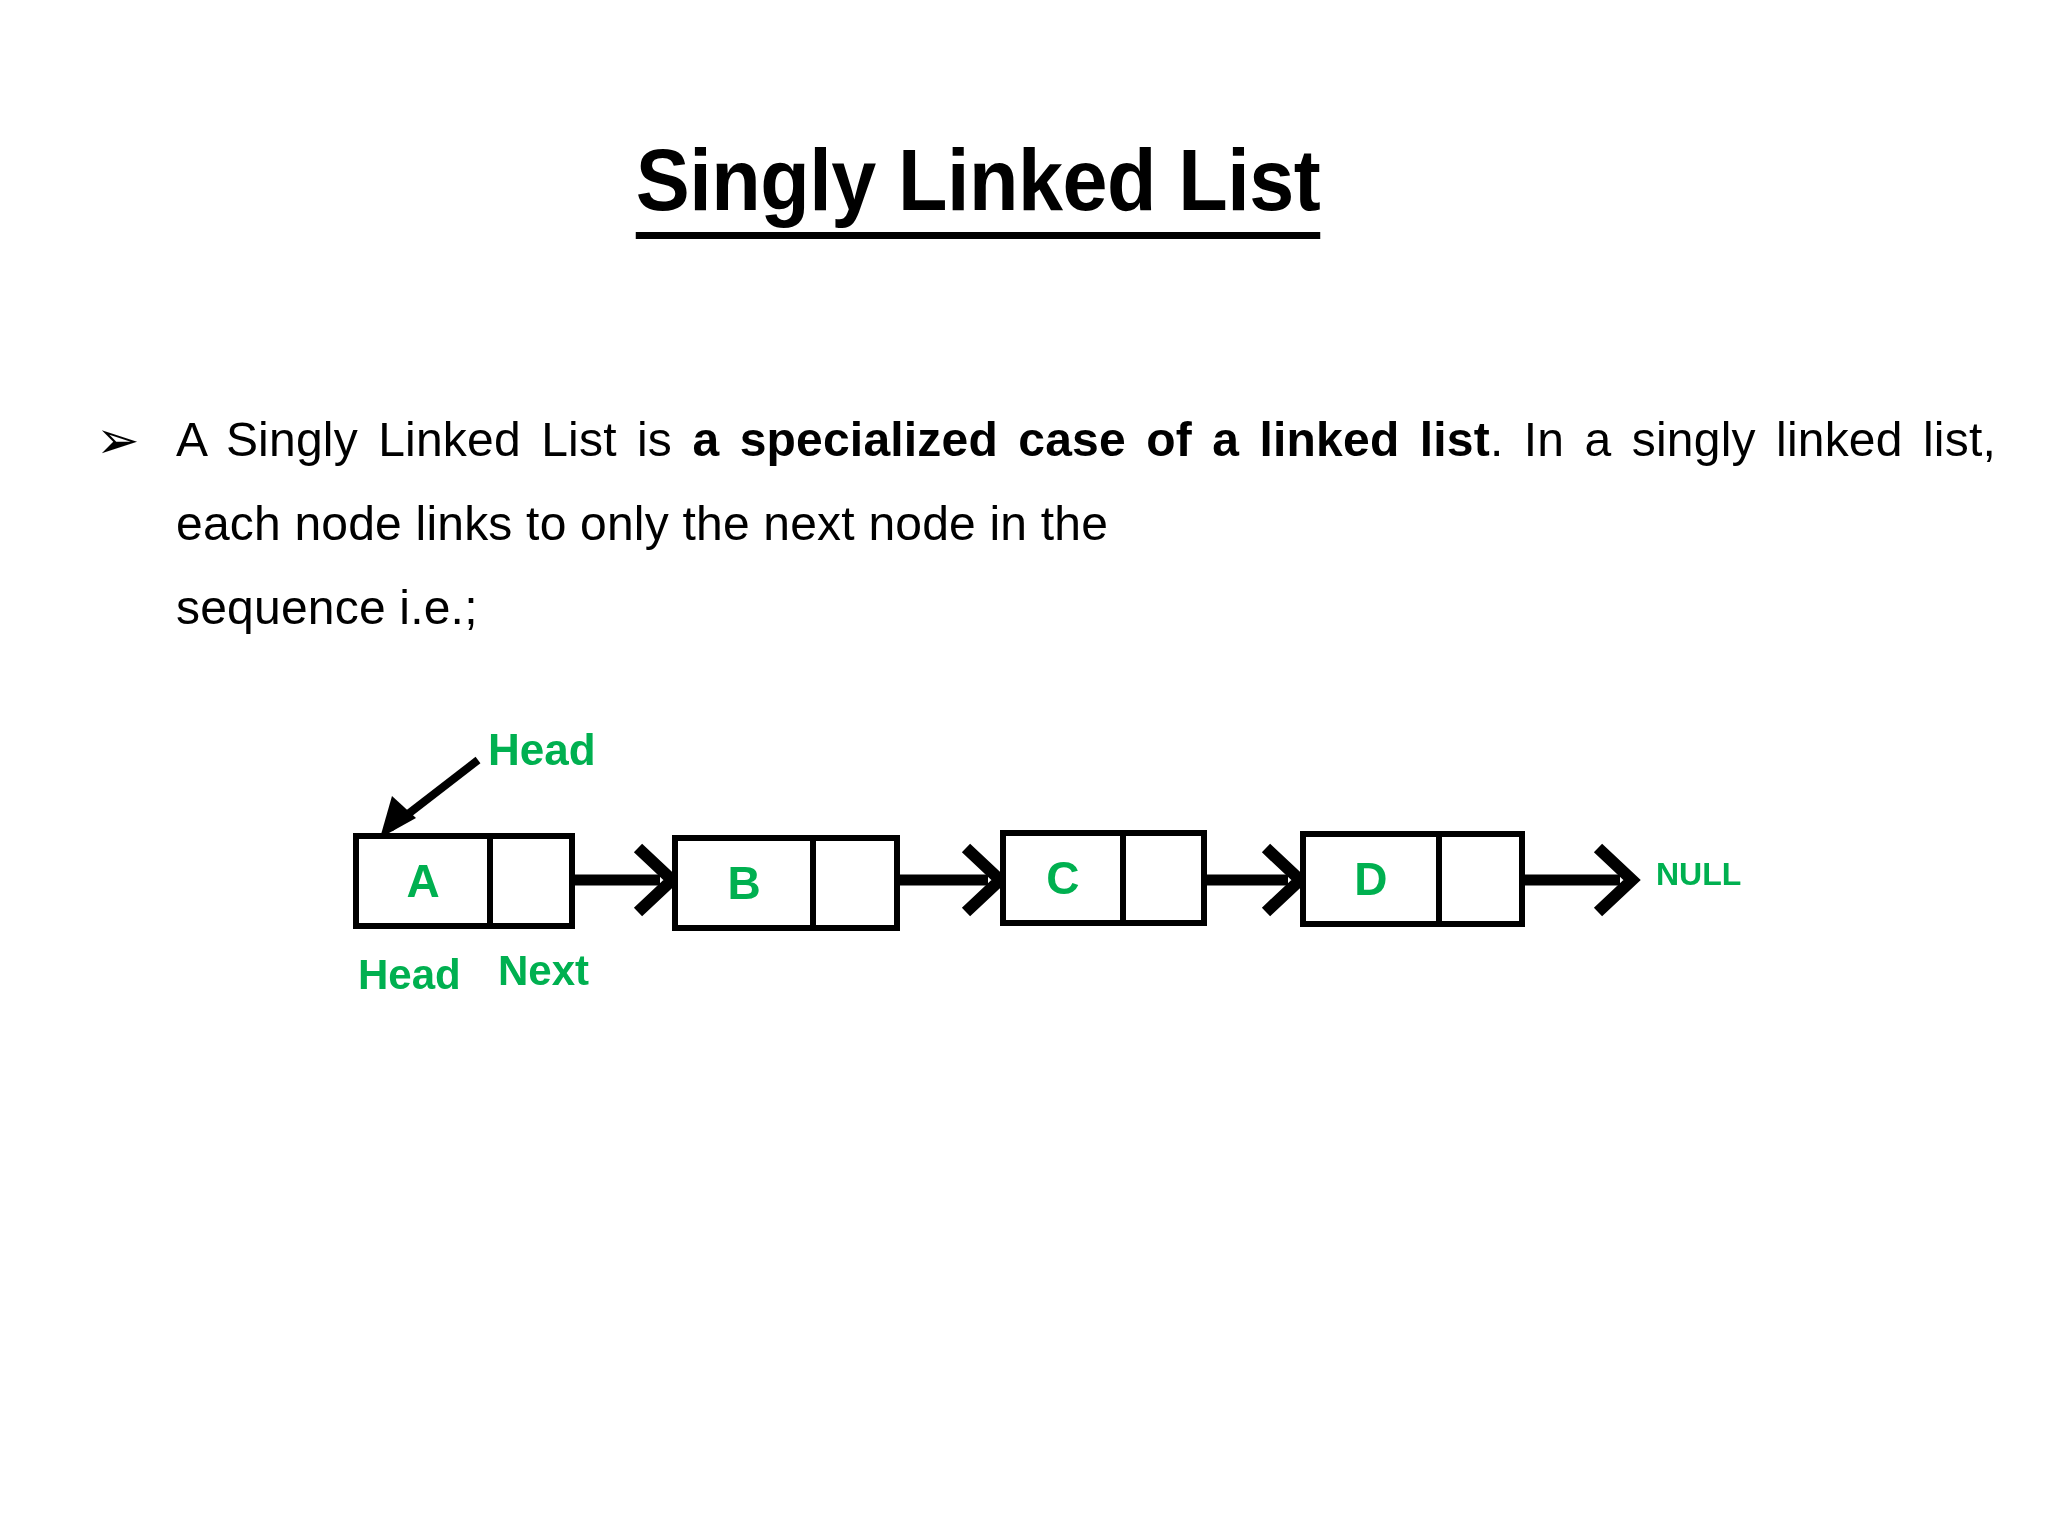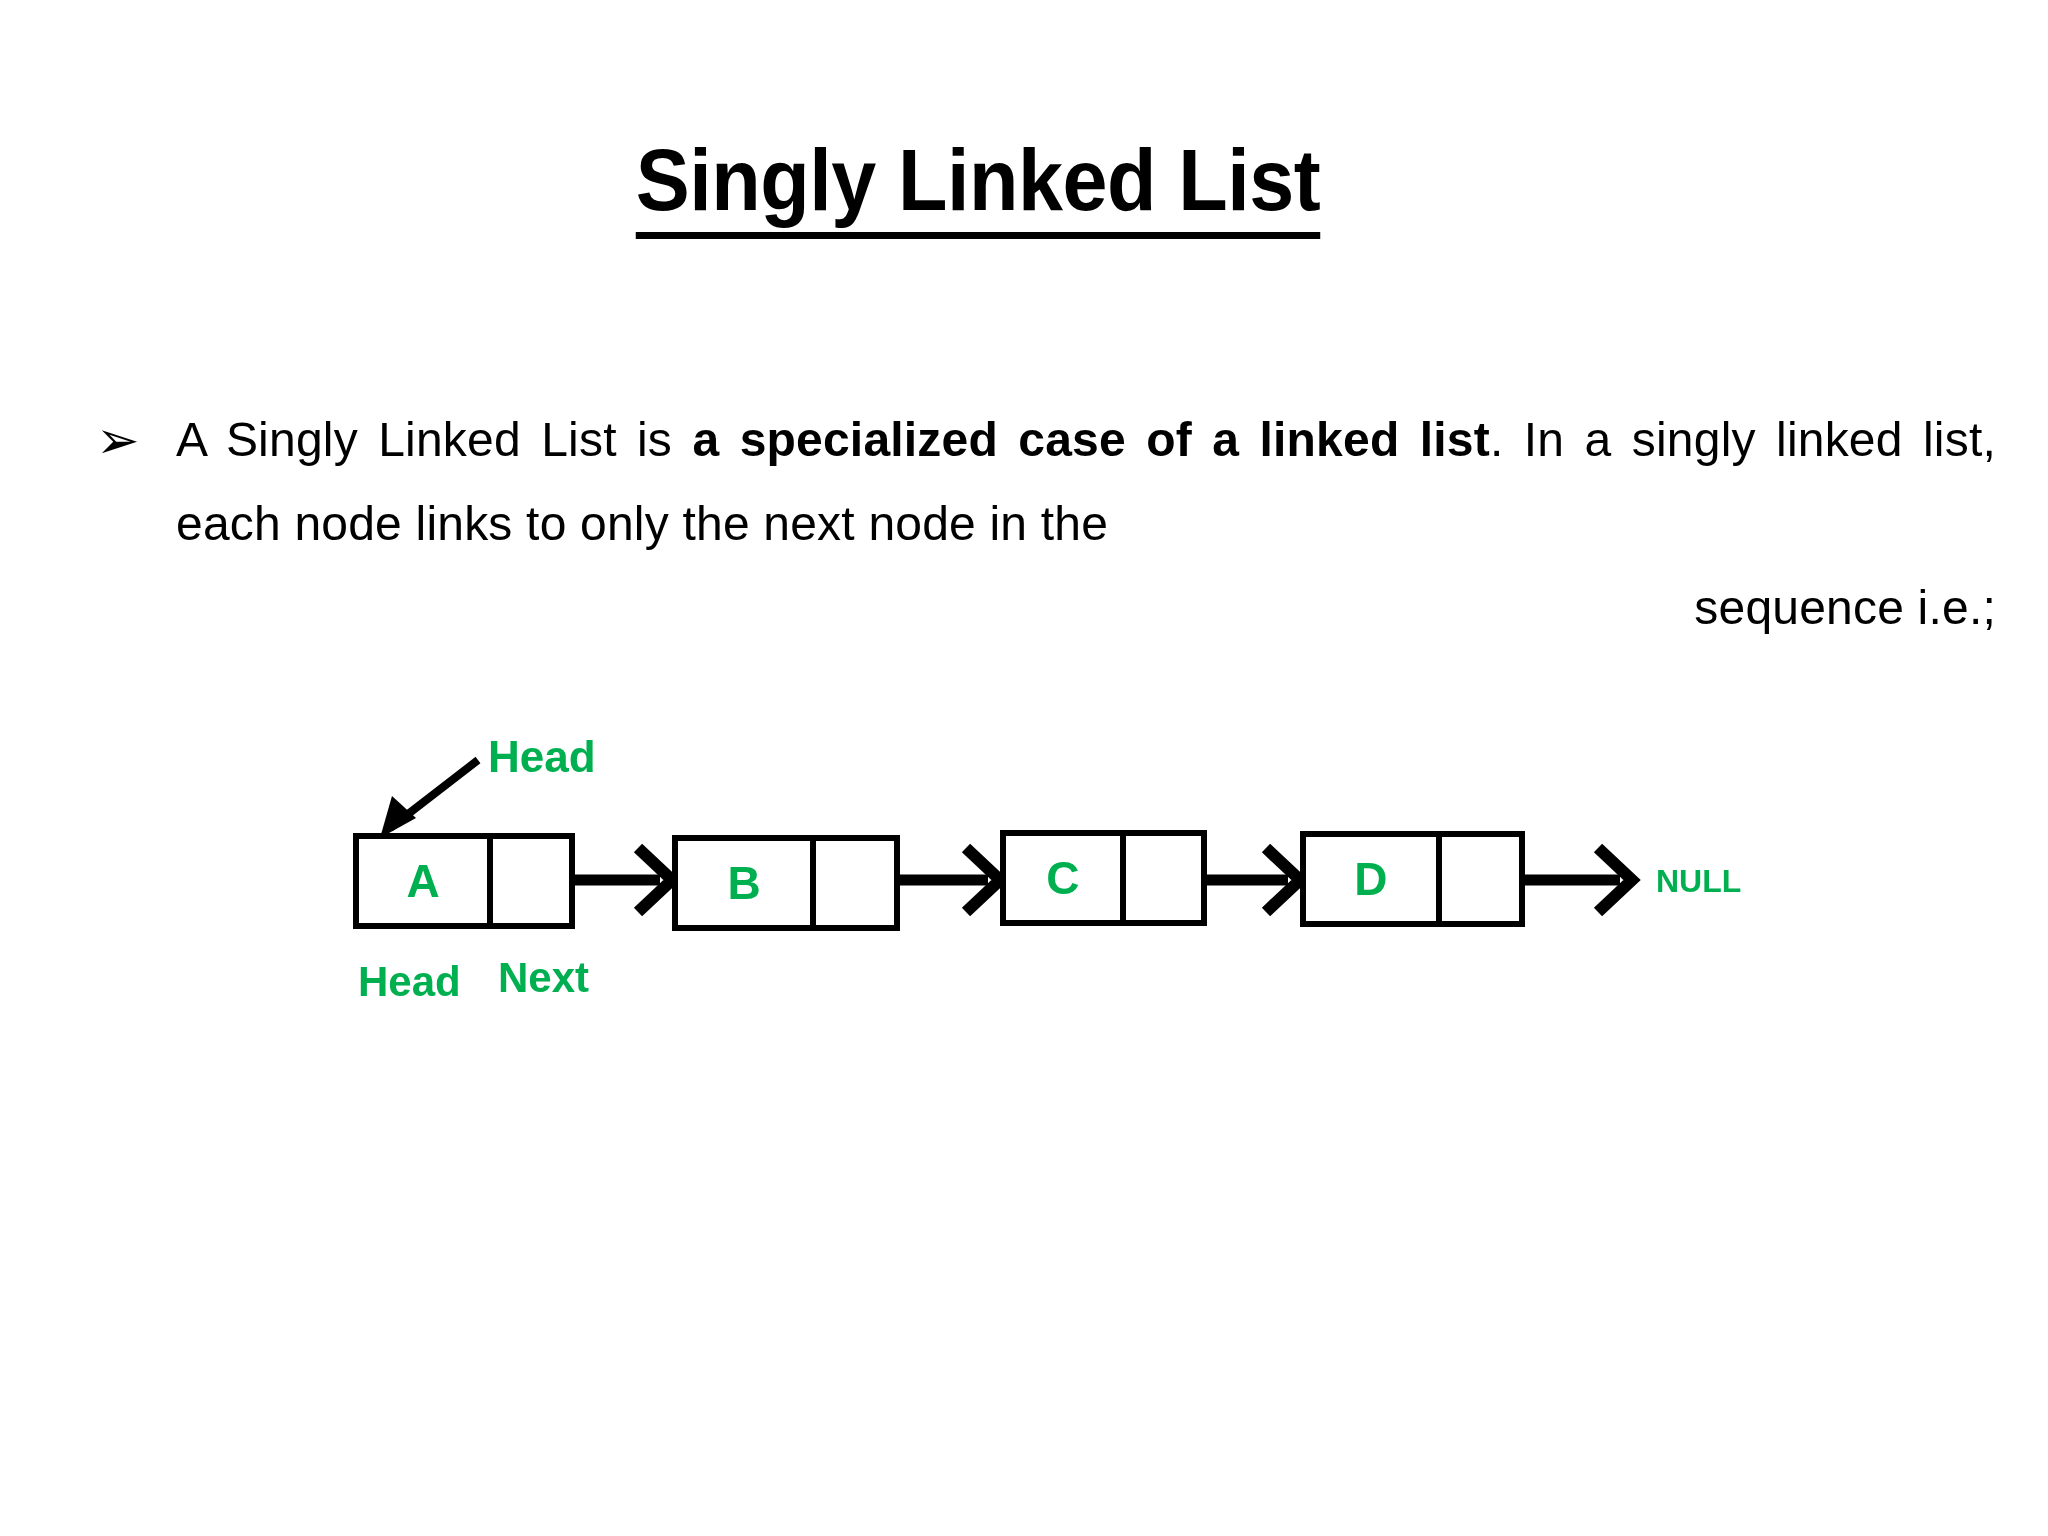--- a/index.html
+++ b/index.html
@@ -67,21 +67,21 @@
     flex: 1 1 auto;
     font-family: "Liberation Sans Narrow", "Liberation Sans", sans-serif;
     font-size: 48px;
     line-height: 84px;
     color: #000000;
     text-align: justify;
     text-justify: inter-word;
     letter-spacing: 0.2px;
   }
   .body-text b { font-weight: bold; }
-  .body-text .lastline { display: block; text-align: right; margin-left: 41px; }
+  .body-text .lastline { display: block; text-align: left; }
 
   
   .diagram {
     position: absolute;
     left: 0;
     top: 0;
     width: 2048px;
     height: 1536px;
     pointer-events: none;
   }
@@ -108,21 +108,20 @@
   .cell.data { border-right: 6px solid #000000; }
 
   .glabel {
     position: absolute;
     font-family: "Liberation Sans Narrow", "Liberation Sans", sans-serif;
     font-weight: bold;
     color: #00b050;
     font-size: 42px;
     line-height: 1;
     white-space: nowrap;
-    margin-top: 7px;
   }
 </style>
 </head>
 <body>
 
 <div class="slide">
 
   <div class="title">
     <span class="title-text">Singly Linked List</span>
   </div>

